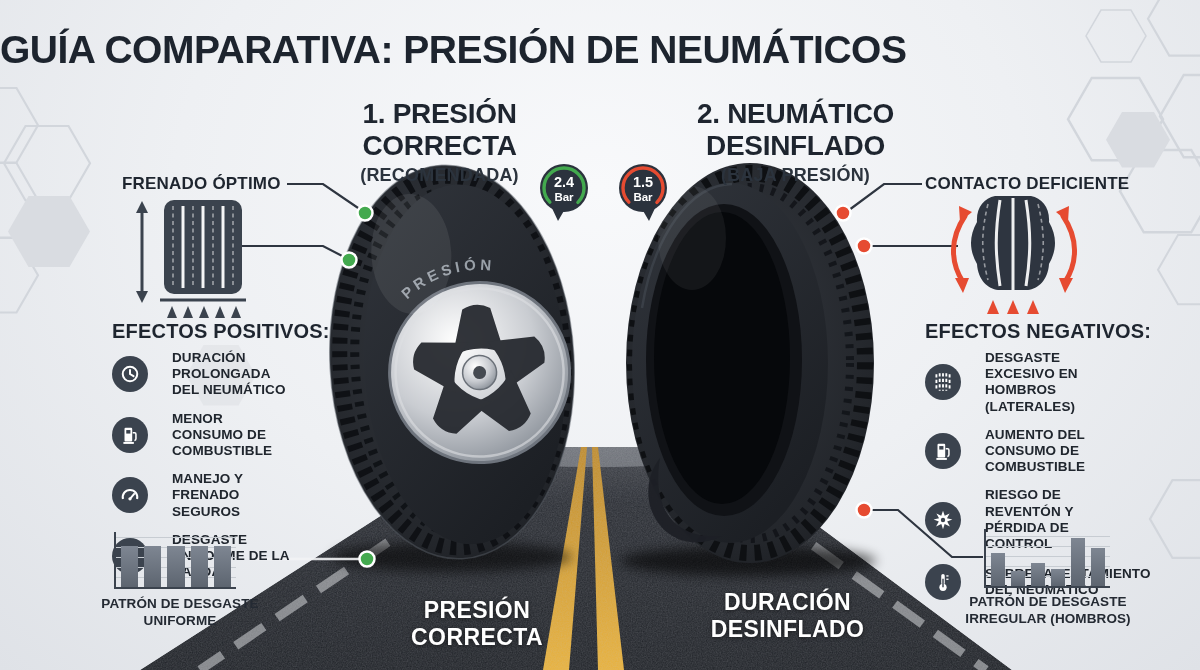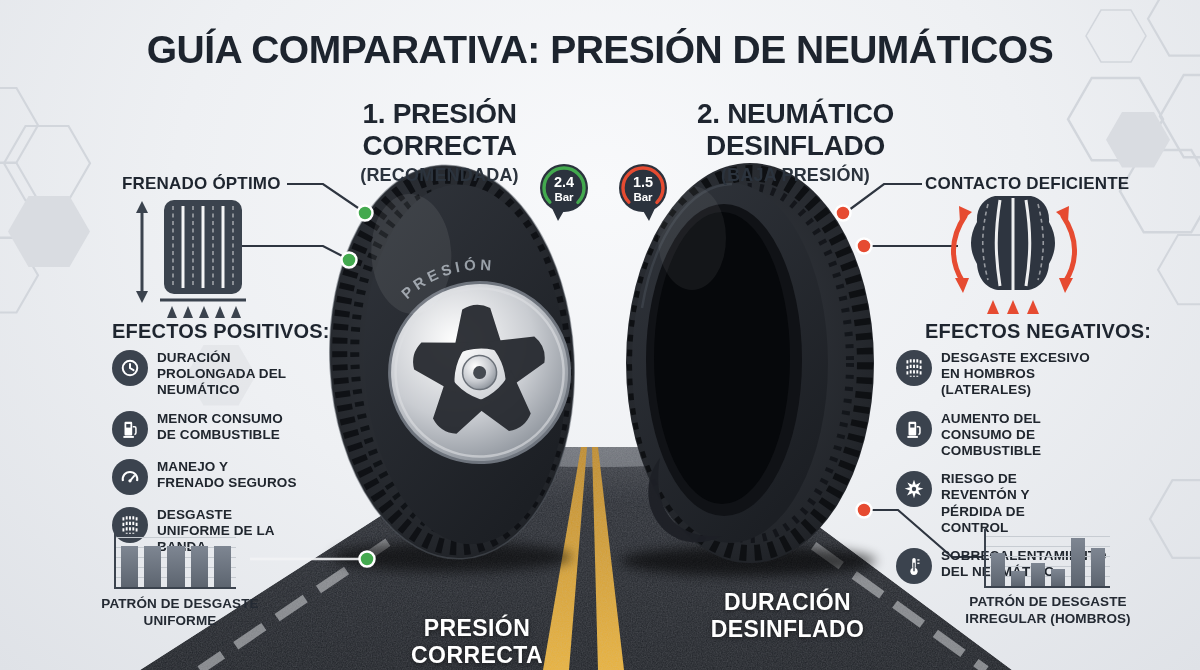--- a/index.html
+++ b/index.html
@@ -8,30 +8,30 @@
     background:radial-gradient(ellipse at 50% 28%, #f8f9fb 0%, #eef0f3 50%, #dfe2e7 100%);
     font-family:"Liberation Sans", sans-serif;
     -webkit-font-smoothing:antialiased;
   }
   .abs{position:absolute;}
   svg{display:block;}
   .layer{position:absolute;left:0;top:0;width:1200px;height:670px;pointer-events:none;}
 
   
   .title{
-    left:0;top:28px;width:1200px;text-align:center;
+    left:0;top:28px;width:1200px;text-align:left;
     font-size:39px;font-weight:700;letter-spacing:-0.5px;color:#1d242e;
   }
   .col-head{text-align:center;color:#1e252f;}
   .col-head .h{font-size:28px;font-weight:700;letter-spacing:-0.3px;}
   .col-head .s{font-size:18px;font-weight:700;color:#2b333d;margin-top:3px;letter-spacing:0.2px;}
   .contact-label{font-size:17px;font-weight:700;color:#1e252f;letter-spacing:0.2px;white-space:nowrap;}
   .fx-title{font-size:20px;font-weight:700;color:#1e252f;letter-spacing:0.2px;white-space:nowrap;}
   .fx-list{display:flex;flex-direction:column;gap:12px;}
-  .fx-row{display:flex;align-items:flex-start;gap:9px;}
+  .fx-row{display:flex;align-items:center;gap:24px;}
   .fx-ic{flex:0 0 36px;width:36px;height:36px;border-radius:50%;background:#3b434e;
          display:flex;align-items:center;justify-content:center;}
   .fx-ic svg{width:22px;height:22px;}
   .fx-tx{font-size:13.5px;font-weight:700;line-height:1.2;color:#20262e;letter-spacing:0.1px;}
   .wear-label{font-size:13.5px;font-weight:700;line-height:1.25;color:#242a33;text-align:center;letter-spacing:0.1px;}
   .road-caption{font-size:23px;font-weight:700;color:#ffffff;letter-spacing:0.4px;text-align:center;
                 line-height:1.18;text-shadow:0 1px 4px rgba(0,0,0,0.55);}
 
   
   .chart{
@@ -304,21 +304,21 @@
             <line x1="10" y1="2" x2="10" y2="18"></line>
               <line x1="13" y1="2" x2="13" y2="18"></line>
             <line x1="16" y1="3" x2="16" y2="17"></line>
           </svg>
         </div>
         <div class="fx-tx">DESGASTE UNIFORME DE LA BANDA</div>
       </div>
     </div>
 
     <div class="abs fx-title" style="left:925px;top:320px">EFECTOS NEGATIVOS:</div>
-    <div class="abs fx-list" style="left:896px;top:350px;width:195px">
+    <div class="abs fx-list" style="left:925px;top:350px;width:195px">
       <div class="fx-row">
         <div class="fx-ic">
           <svg viewBox="0 0 20 20" stroke="#fff" stroke-width="1.7" stroke-dasharray="3 2">
             <line x1="4" y1="3" x2="4" y2="17"></line>
               <line x1="7" y1="2" x2="7" y2="18"></line>
             <line x1="10" y1="2" x2="10" y2="18"></line>
               <line x1="13" y1="2" x2="13" y2="18"></line>
             <line x1="16" y1="3" x2="16" y2="17"></line>
           </svg>
         </div>
@@ -372,16 +372,16 @@
     <div class="abs chart" style="left:984px;top:529px;width:126px;height:59px">
         <div class="bar" style="height: 58%;"></div>
         <div class="bar" style="height: 26%;"></div>
         <div class="bar" style="height: 40%;"></div>
         <div class="bar" style="height: 30%;"></div>
         <div class="bar" style="height: 84%;"></div>
         <div class="bar" style="height: 66%;"></div>
       </div>
     <div class="abs wear-label" style="left:943px;top:594px;width:210px">PATRÓN DE DESGASTE IRREGULAR (HOMBROS)</div>
 
-    <div class="abs road-caption" style="left:362px;top:615px;width:230px">PRESIÓN CORRECTA</div>
+    <div class="abs road-caption" style="left:362px;top:597px;width:230px">PRESIÓN CORRECTA</div>
     <div class="abs road-caption" style="left:705px;top:589px;width:165px">DURACIÓN DESINFLADO</div>
   </div>
 </div>
 
 </body></html>

